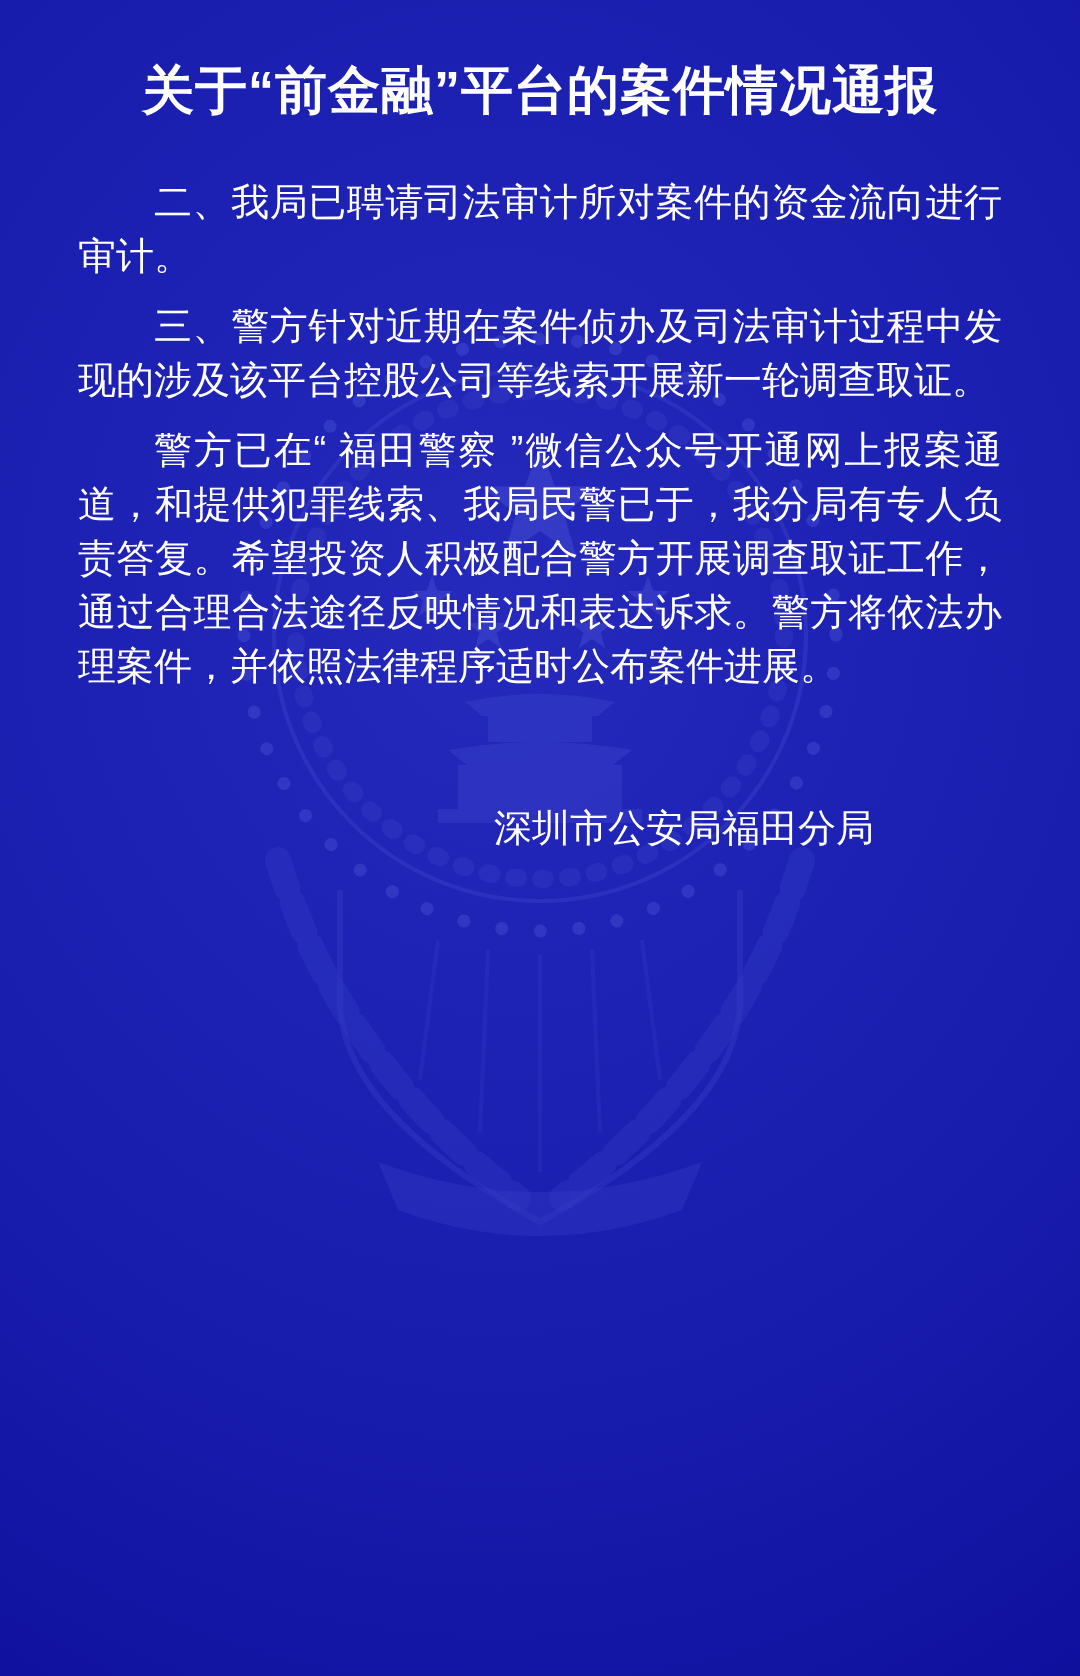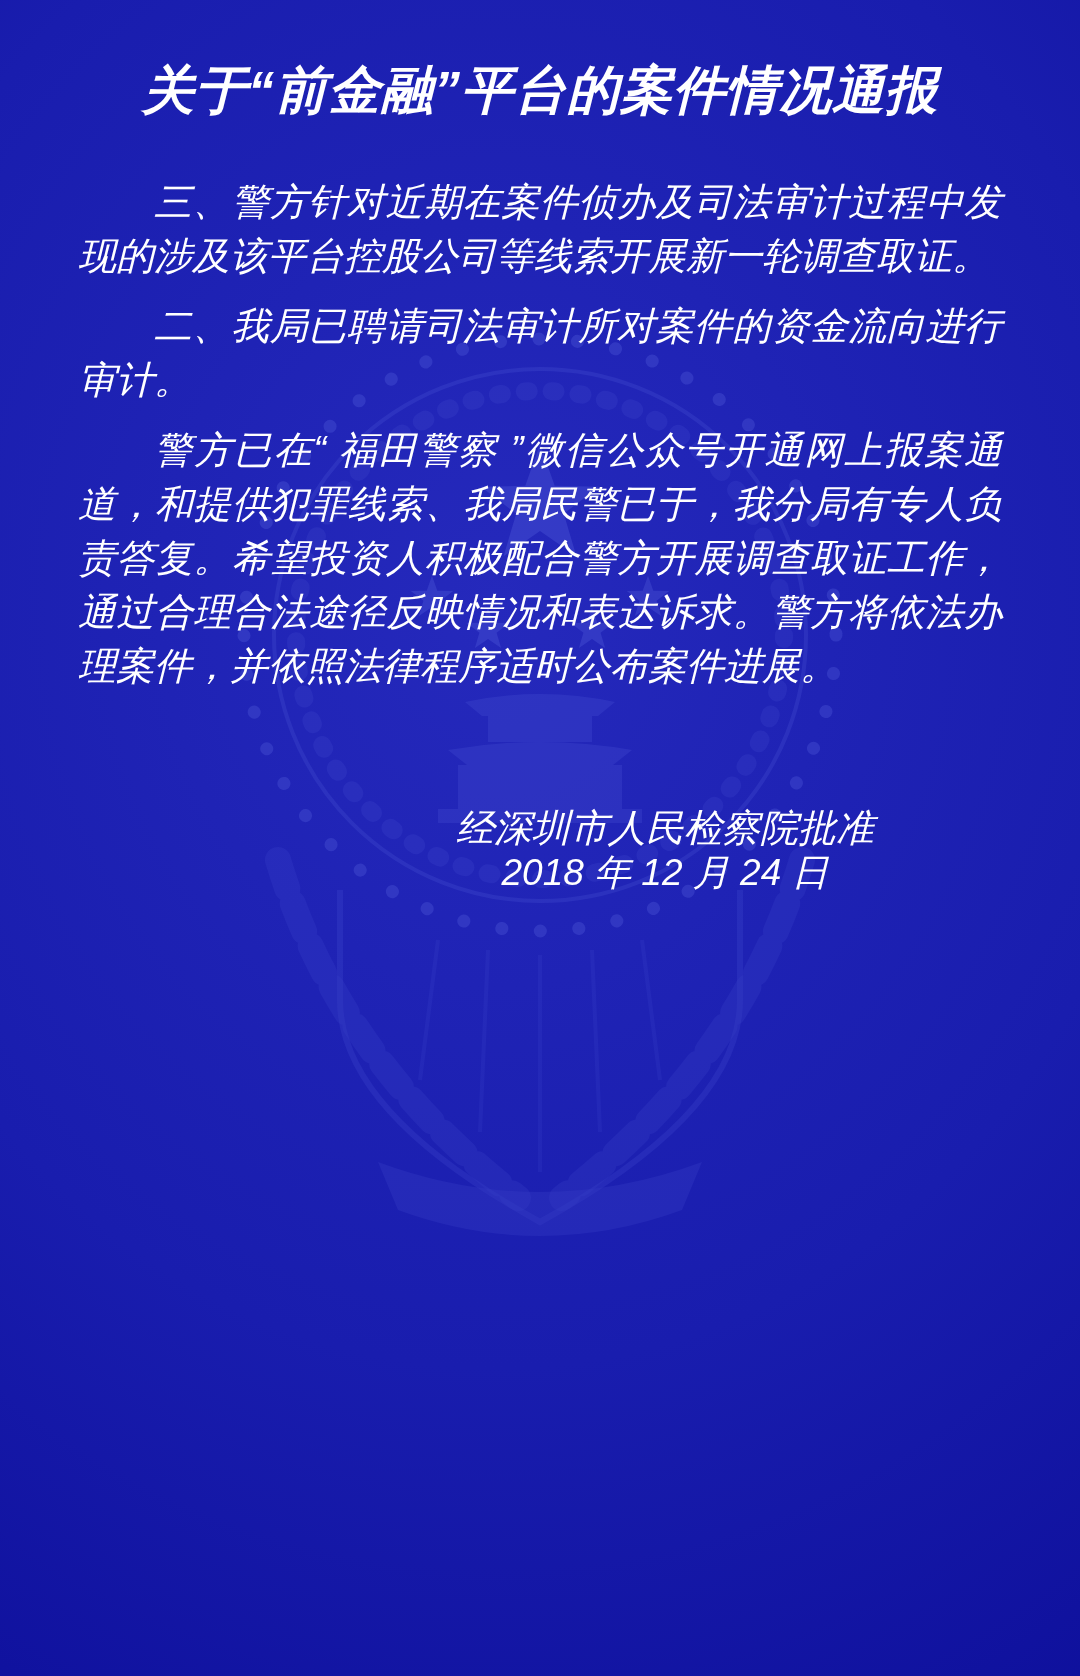--- a/index.html
+++ b/index.html
@@ -31,21 +31,20 @@
   }
 
   
   .content {
     position: relative;
     z-index: 1;
     padding: 58px 78px 0 78px;
     box-sizing: border-box;
     width: 100%;
     height: 100%;
-    font-style: italic;
   }
   .title {
     margin: 0 0 52px 0;
     font-size: 52px;
     font-weight: 700;
     text-align: center;
     letter-spacing: 1px;
     line-height: 1.25;
   }
   .body-text p {
@@ -115,22 +114,21 @@
   <path d="M58,560 Q118,760 298,898" fill="none" stroke="currentColor" stroke-width="26" stroke-linecap="round" stroke-dasharray="30 16" opacity="0.35"></path>
   <path d="M582,560 Q522,760 342,898" fill="none" stroke="currentColor" stroke-width="26" stroke-linecap="round" stroke-dasharray="30 16" opacity="0.35"></path>
 
   <path d="M158,862 Q320,922 482,862 L462,910 Q320,962 178,910 Z" fill="currentColor" opacity="0.40"></path>
 </svg>
 
 <div class="content">
   <h1 class="title">关于“前金融”平台的案件情况通报</h1>
 
   <div class="body-text">
+    <p>二、我局已聘请司法审计所对案件的资金流向进行审计。</p>
     <p>三、警方针对近期在案件侦办及司法审计过程中发现的涉及该平台控股公司等线索开展新一轮调查取证。</p>
-    <p>二、我局已聘请司法审计所对案件的资金流向进行审计。</p>
     <p>警方已在“ 福田警察 ”微信公众号开通网上报案通道，和提供犯罪线索、我局民警已于，我分局有专人负责答复。希望投资人积极配合警方开展调查取证工作，通过合理合法途径反映情况和表达诉求。警方将依法办理案件，并依照法律程序适时公布案件进展。</p>
   </div>
 
   <div class="signature">
-    <div class="org">经深圳市人民检察院批准</div>
-    <div class="date">2018 年 12 月 24 日</div>
+    <div class="org">深圳市公安局福田分局</div>
   </div>
 </div>
 
 </body></html>

